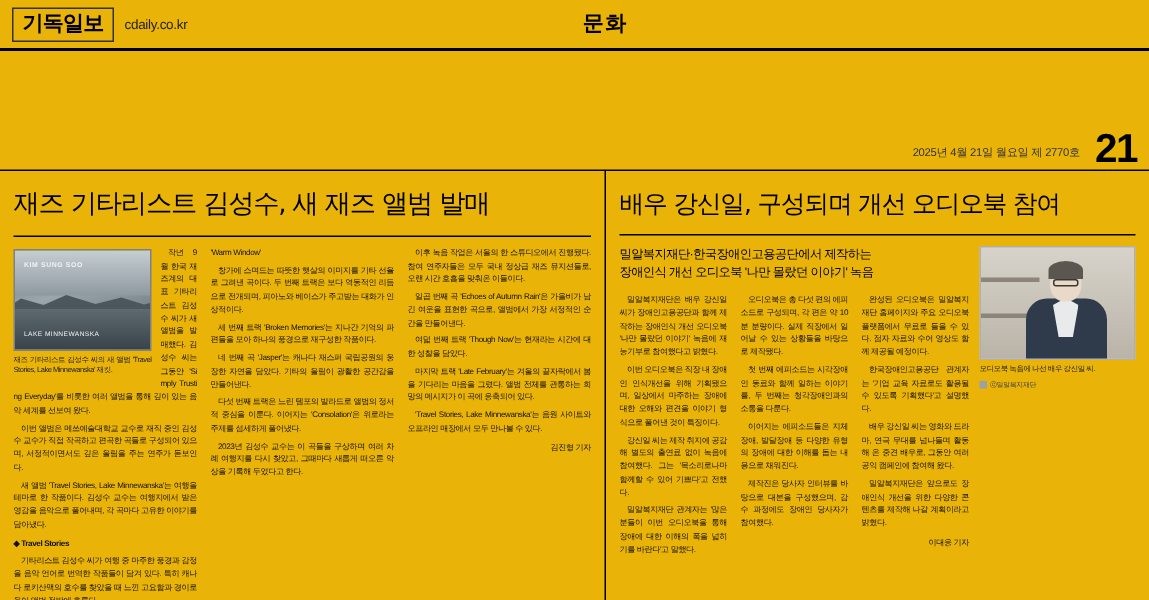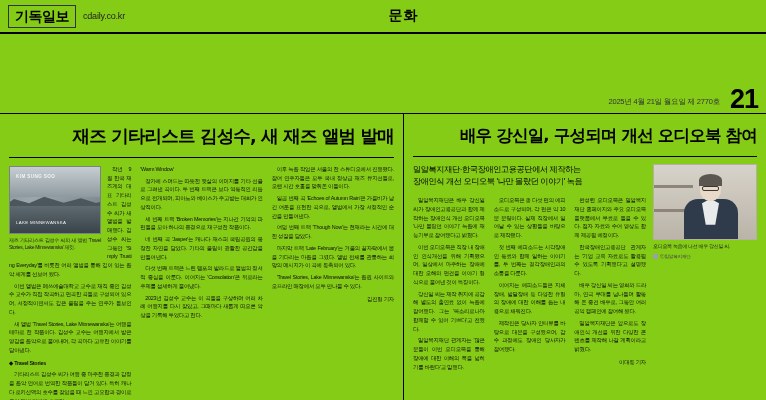--- a/index.html
+++ b/index.html
@@ -6,21 +6,21 @@
   html, body {
     margin: 0; padding: 0;
     width: 766px; height: 400px;
     background: #ffffff;
     font-family: "Liberation Sans", sans-serif;
     color: #000;
   }
   .page {
     position: relative;
     width: 766px; height: 400px;
-    background: #84cc16;
+    background: #eab308;
     overflow: hidden;
   }
 
   
   .masthead {
     position: relative;
     height: 34px;
     border-bottom: 2px solid #000;
     display: flex;
     align-items: center;
@@ -82,23 +82,23 @@
   }
   .article {
     padding: 6px 9px 0 9px;
     position: relative;
   }
   .article.left { width: 404px; border-right: 1px solid #000; }
   .article.right { width: 362px; }
 
   .headline {
     font-size: 17.5px;
-    font-weight: bold;
+    font-weight: normal;
     letter-spacing: -0.8px;
-    text-align: right;
+    text-align: left;
     line-height: 1.25;
     margin: 6px 0 9px 0;
     font-family: "DejaVu Sans", sans-serif;
   }
   .headline.right-hl { font-size: 16.5px; }
   .hr-thin { border-top: 1px solid #000; margin: 0 0 7px 0; }
 
   .subhead {
     font-size: 8.2px;
     font-weight: normal;

